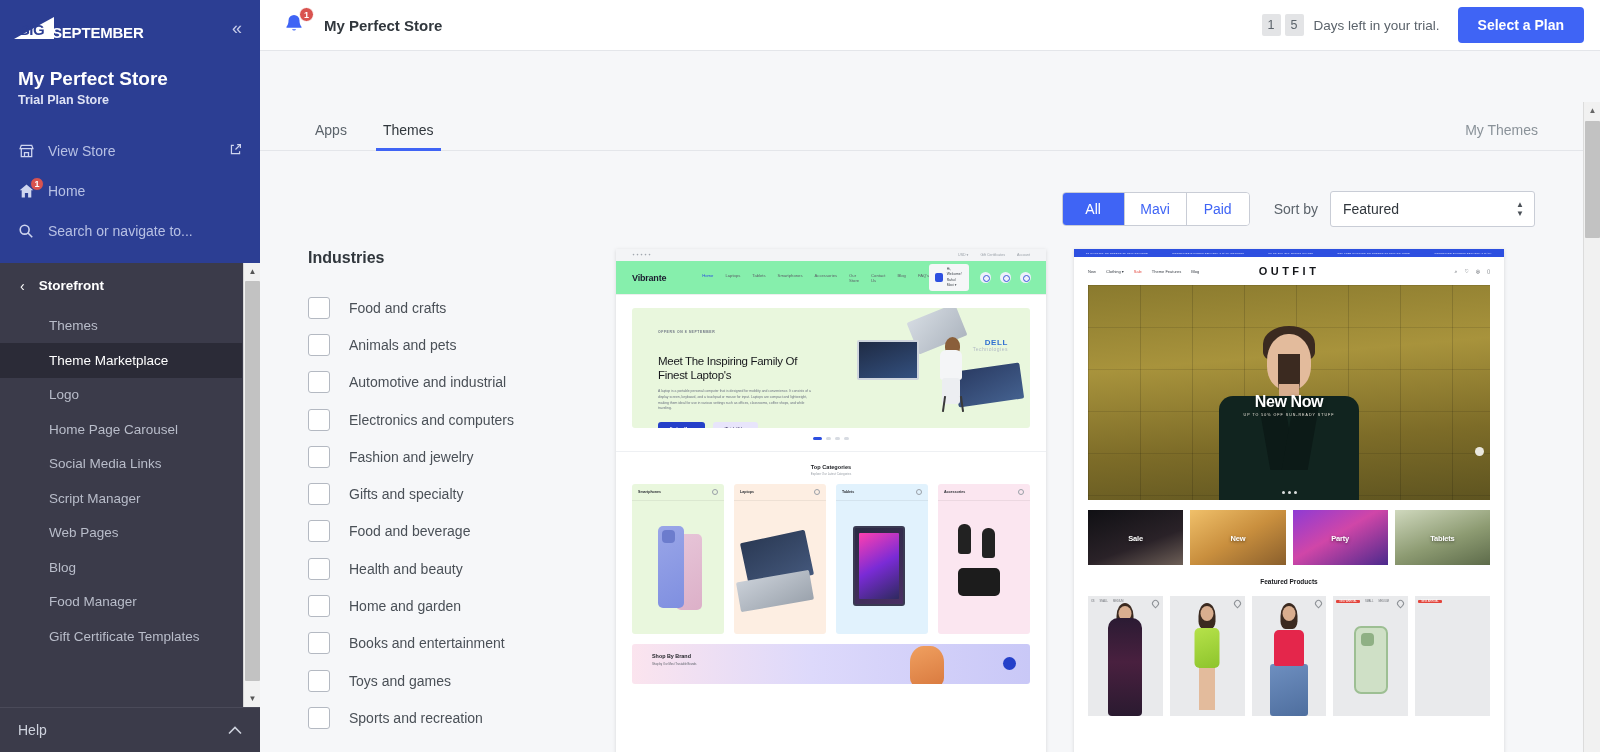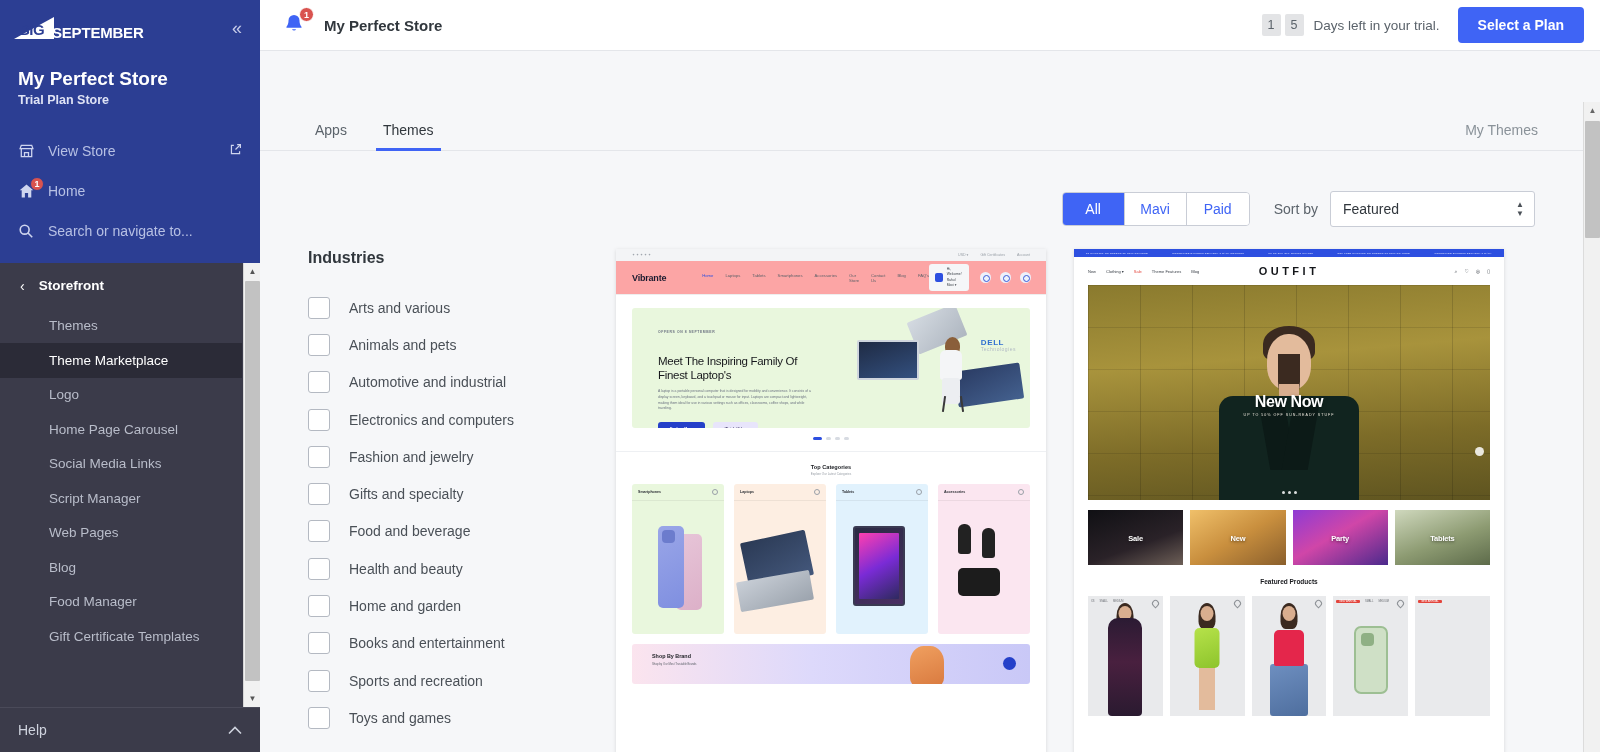--- a/index.html
+++ b/index.html
@@ -198,21 +198,21 @@
     height: 520px; flex: 0 0 430px;
   }
 
   
   .va-utility {
     height: 12px; background: #f3f4f6; display: flex; align-items: center;
     padding: 0 16px; font-size: 3.6px; color: #9aa0a8; gap: 7px;
   }
   .va-utility .right { margin-left: auto; display: flex; gap: 12px; }
   .va-nav {
-    height: 34px; background: #fca5a5; display: flex; align-items: center;
+    height: 34px; background: #86efac; display: flex; align-items: center;
     padding: 0 16px; border-bottom: 1px solid #eee;
   }
   .va-brand { font-size: 9px; font-weight: 700; color: #1b1b2f; letter-spacing: -.2px; }
   .va-menu { display: flex; gap: 12px; margin-left: 36px; font-size: 4.2px; color: #5c6168; }
   .va-menu .on { color: #2d4fe0; }
   .va-acct {
     margin-left: auto; display: flex; align-items: center; gap: 4px;
     background: #f5f6f8; padding: 3px 6px; border-radius: 3px;
   }
   .va-acct .sq { width: 9px; height: 9px; background: #2d4fe0; border-radius: 2px; }
@@ -241,21 +241,21 @@
     transform: rotate(-22deg);
   }
   .lap-b {
     position: absolute; left: 8px; top: 28px; width: 62px; height: 40px;
     background: linear-gradient(160deg,#1f2b44,#33507f); border: 2px solid #cfd5dd; border-radius: 2px;
   }
   .lap-c {
     position: absolute; right: 2px; top: 55px; width: 66px; height: 36px;
     background: linear-gradient(160deg,#2a3b63,#44618f); border-radius: 2px; transform: rotate(-8deg);
   }
-  .dell { position: absolute; right: 8px; top: 26px; text-align: left; }
+  .dell { position: absolute; right: 16px; top: 26px; text-align: right; }
   .dell-b { font-size: 8px; font-weight: 700; color: #2f6fd0; letter-spacing: .6px; }
   .dell-s { font-size: 5px; color: #b3bbc4; letter-spacing: .5px; margin-top: -1px; }
   .person {
     position: absolute; left: 88px; top: 26px; width: 30px; height: 72px;
   }
   .person .head { width: 9px; height: 11px; background: #e6c7a8; border-radius: 50%; margin: 0 auto; }
   .person .hair { position: absolute; top: -1px; left: 8px; width: 15px; height: 18px; background: #8a5f3a; border-radius: 50% 50% 40% 40%; }
   .person .body { position: absolute; top: 12px; left: 3px; width: 22px; height: 30px; background: #f4f5f7; border-radius: 6px 6px 3px 3px; }
   .person .legs { position: absolute; top: 40px; left: 5px; width: 18px; height: 26px; background: #eceef1; border-radius: 3px; }
   .stool { position: absolute; left: 92px; top: 84px; width: 24px; height: 16px; }
@@ -631,21 +631,21 @@
               </span>
           </span>
         </div>
 
         <div class="body-row">
 
           <div class="industries">
             <h3>Industries</h3>
             <label class="ind-item">
                 <span class="cb"></span>
-                <span class="ind-label">Arts and various</span>
+                <span class="ind-label">Food and crafts</span>
               </label>
             <label class="ind-item">
                 <span class="cb"></span>
                 <span class="ind-label">Animals and pets</span>
               </label>
             <label class="ind-item">
                 <span class="cb"></span>
                 <span class="ind-label">Automotive and industrial</span>
               </label>
             <label class="ind-item">
@@ -671,25 +671,25 @@
             <label class="ind-item">
                 <span class="cb"></span>
                 <span class="ind-label">Home and garden</span>
               </label>
             <label class="ind-item">
                 <span class="cb"></span>
                 <span class="ind-label">Books and entertainment</span>
               </label>
             <label class="ind-item">
                 <span class="cb"></span>
+                <span class="ind-label">Toys and games</span>
+              </label>
+            <label class="ind-item">
+                <span class="cb"></span>
                 <span class="ind-label">Sports and recreation</span>
-              </label>
-            <label class="ind-item">
-                <span class="cb"></span>
-                <span class="ind-label">Toys and games</span>
               </label>
           </div>
 
           <div class="cards">
 
             <div class="card">
               <div class="va-utility">
                 <span>✦ ✦ ✦ ✦ ✦</span>
                 <span class="right">
                   <span>USD ▾</span>

